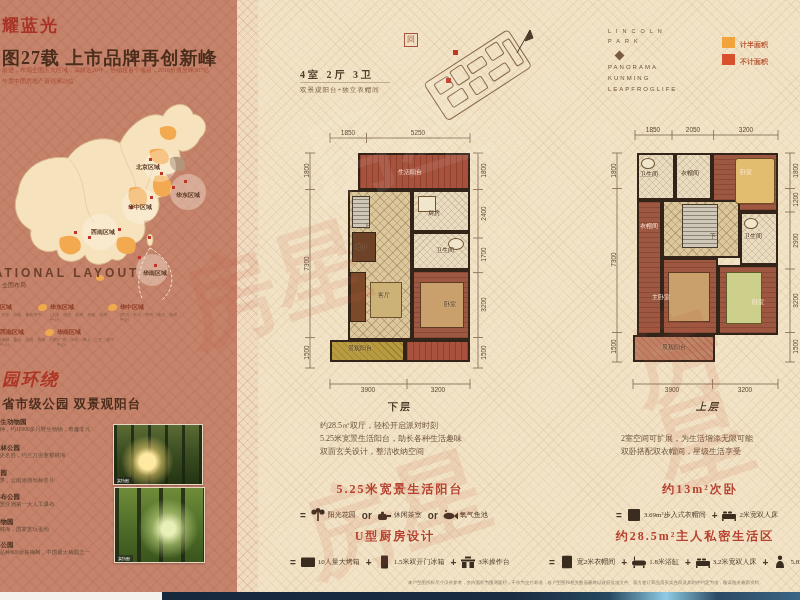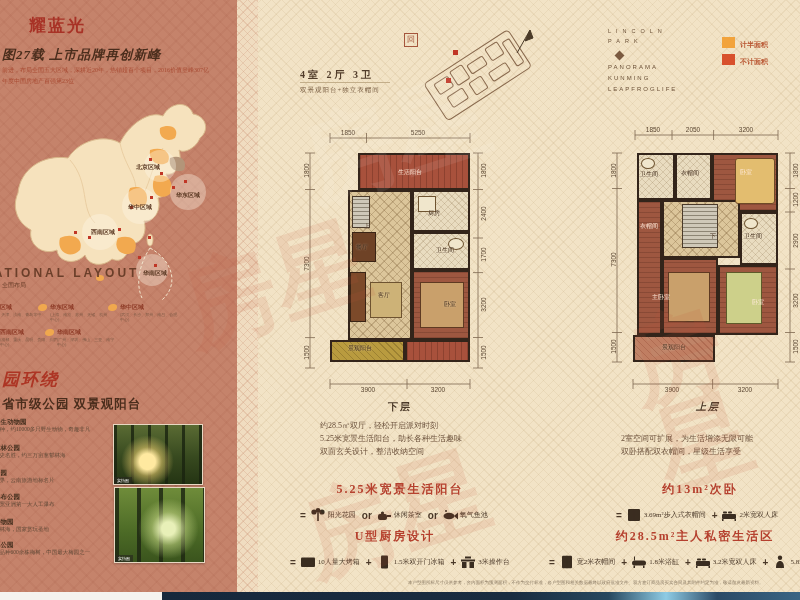--- a/index.html
+++ b/index.html
@@ -77,22 +77,22 @@
   .botbar{left:0;top:592px;width:800px;height:8px;background:#f5f3ef;}
   .botbar .dark{position:absolute;left:162px;top:0;width:638px;height:8px;
     background:linear-gradient(90deg,#16283c 0%,#1a2c40 55%,#27485f 70%,#8ecbe4 79%,#2b4a66 87%,#3a6584 100%);}
 </style>
 </head>
 <body>
 
 <div class="screen">
 
   <div class="abs sidebar">
-    <div class="abs sb-red" style="left:2px;top:14px;font-size:17px;letter-spacing:2px;margin-left:27px;">耀蓝光</div>
-    <div class="abs sb-dark" style="left:2px;top:46px;font-size:13px;letter-spacing:1px;font-style:italic;">图27载 上市品牌再创新峰</div>
+    <div class="abs sb-red" style="left:2px;top:14px;font-size:17px;letter-spacing:2px;">耀蓝光</div>
+    <div class="abs sb-dark" style="left:2px;top:46px;font-size:18px;letter-spacing:1px;">图27载 上市品牌再创新峰</div>
     <div class="abs tiny" style="left:2px;top:66px;color:#a84a32;white-space:nowrap;">前进，布局全国五大区域，深耕近20年，热销超百个项目，2016价值登峰307亿</div>
     <div class="abs tiny" style="left:2px;top:77px;color:#a84a32;white-space:nowrap;">年度中国房地产百强第23位</div>
 
     <svg class="abs" style="left:0;top:88px;" width="240" height="215" viewBox="0 0 240 215">
       <path d="M18,105 C20,82 42,66 68,70 C80,52 104,46 120,55 C128,38 148,22 163,28
                C170,14 188,12 193,26 C206,28 210,42 200,50 C196,60 184,66 179,62
                C183,76 176,88 166,86 C171,97 168,108 158,110 C162,122 154,134 144,133
                C148,146 140,158 128,155 C130,166 122,176 112,171 C102,180 88,177 85,167
                C75,178 58,174 57,162 C42,168 28,156 31,142 C16,134 12,118 18,105 Z" fill="#f6e2bd" stroke="#d9b98c" stroke-width="1"></path>
       <path d="M70,72 C90,95 80,120 95,135 M120,55 C125,80 140,90 135,110 M163,60 C150,80 150,100 140,110" fill="none" stroke="#e6c89b" stroke-width="0.8"></path>

